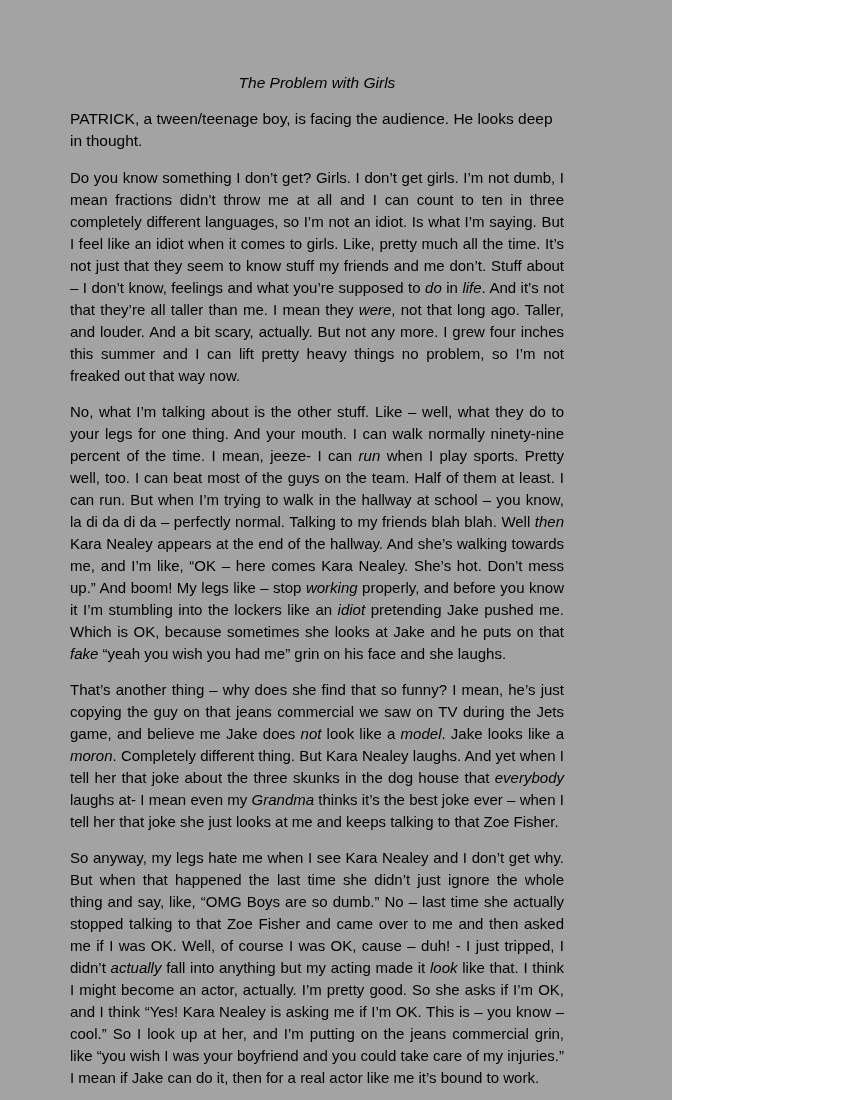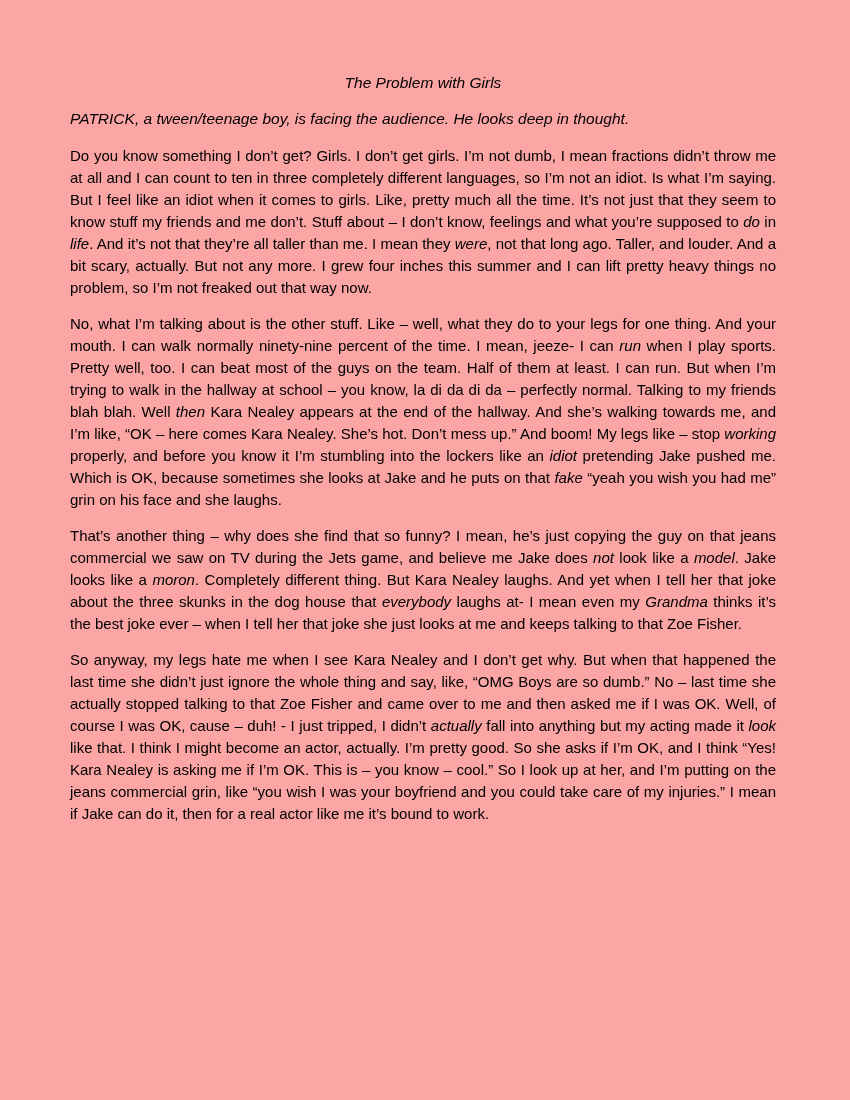--- a/index.html
+++ b/index.html
@@ -9,35 +9,34 @@
   body {
     width: 850px;
     height: 1100px;
     background: #ffffff;
     color: #000000;
     font-family: "Liberation Sans", "DejaVu Sans", sans-serif;
     overflow: hidden;
   }
   .page {
     box-sizing: border-box;
-    width: 850px;
+    width: 672px;
     height: 1100px;
-    padding: 72px 74px 40px 70px;
-    background: #fca5a5;
+    padding: 72px 108px 40px 70px;
+    background: #a3a3a3;
   }
   .doc-title, .doc-byline {
     text-align: center;
     font-style: italic;
     font-size: 15.5px;
     line-height: 22px;
     font-weight: normal;
     margin: 0 0 14px 0;
   }
   .stage-direction {
-    font-style: italic;
     font-size: 15.5px;
     line-height: 22px;
     margin: 0 0 15px 0;
     text-align: left;
   }
   .monologue-paragraph {
     font-size: 15px;
     line-height: 22px;
     text-align: justify;
     margin: 0 0 14px 0;

